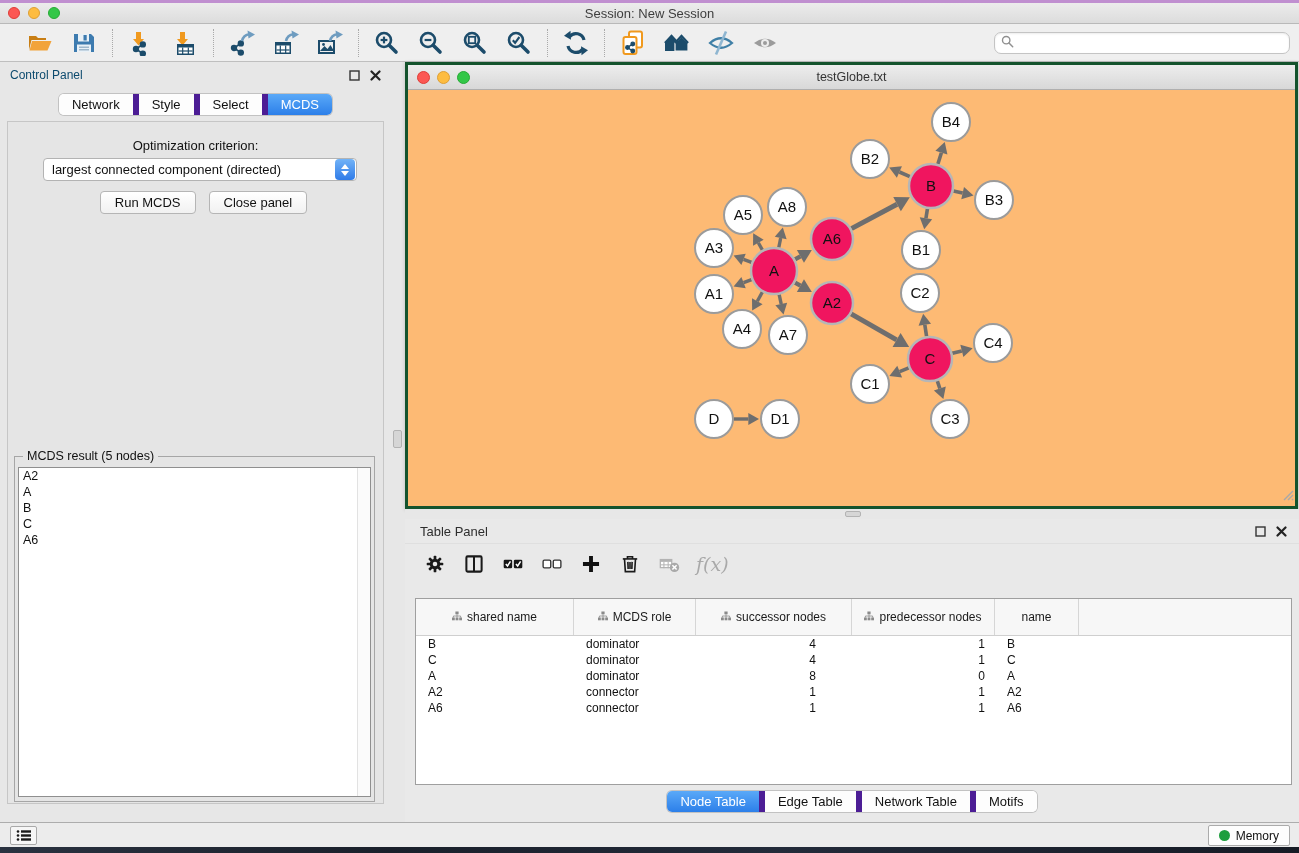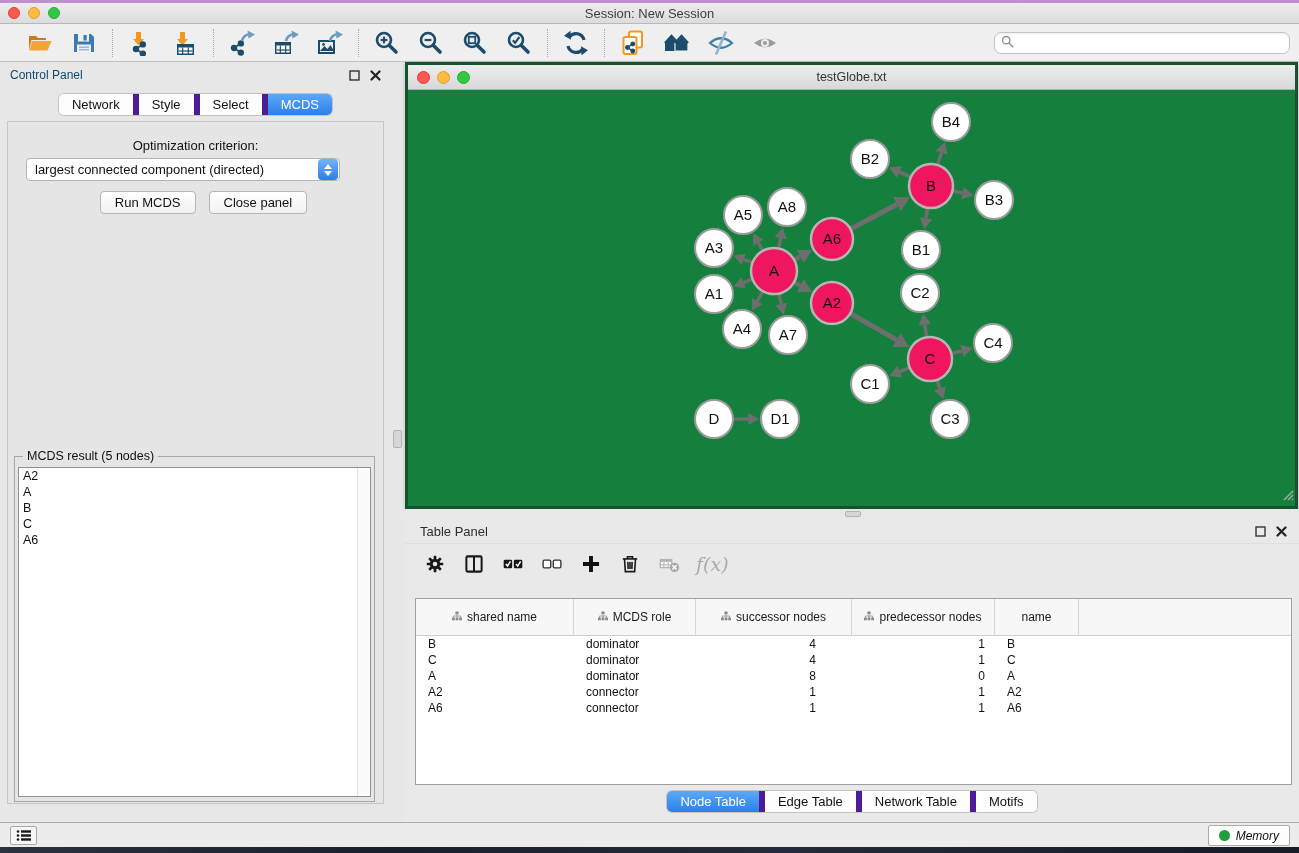--- a/index.html
+++ b/index.html
@@ -39,21 +39,21 @@
 
   .seg-tabs { display:inline-flex; border-radius:5px; overflow:hidden; box-shadow:0 0 0 1px #C2C2C2; background:#fff; }
   .seg-tab { padding:3px 13px; font-size:13px; color:#111; background:#FDFDFD; border-right:6px solid #4c1d95; cursor:pointer; }
   .seg-tab:last-child { border-right:none; }
   .seg-tab.selected { background:linear-gradient(#5AA9F8,#2C7FE9); color:#fff; }
   .cp-tabs-row { text-align:center; margin-top:6px; }
 
   .cp-card { position:absolute; left:7px; right:7px; top:59px; bottom:18px;
     background:#E5E5E5; border:1px solid #C6C6C6; }
   .opt-label { text-align:center; margin-top:16px; font-size:13px; color:#111; }
-  .cp-select { position:absolute; left:18px; top:36px; width:314px; height:23px; background:#fff;
+  .cp-select { position:absolute; left:35px; top:36px; width:314px; height:23px; background:#fff;
     border:1px solid #B3B3B3; border-radius:4px; display:flex; align-items:center; cursor:pointer; }
   .cp-select .sel-text { font-size:13px; padding-left:8px; color:#111; flex:1; white-space:nowrap; overflow:hidden; }
   .stepper { width:20px; height:21px; margin-right:1px; border-radius:4px;
     background:linear-gradient(#72B3F7,#2F7BE8); display:flex; flex-direction:column; align-items:center; justify-content:center; gap:2px; }
   .stepper .tri { width:0; height:0; border-left:4px solid transparent; border-right:4px solid transparent; }
   .tri.up { border-bottom:5px solid #fff; }
   .tri.dn { border-top:5px solid #fff; }
   .cp-buttons { position:absolute; left:16px; right:0; top:69px; display:flex; justify-content:center; gap:13px; }
   .btn { font-size:13px; padding:3px 14px; background:linear-gradient(#FFFFFF,#F1F1F1);
     border:1px solid #B5B5B5; border-radius:4px; color:#111; cursor:pointer; }
@@ -72,21 +72,21 @@
     background:#D6D6D6; border:1px solid #B3B3B3; border-radius:2px; }
 
   
   .net-frame { position:absolute; left:405px; top:62px; width:893px; height:447px;
     border:3px solid #14532d; background:#fff; box-shadow:0 1px 4px rgba(0,0,0,0.18); }
   .net-titlebar { height:25px; background:linear-gradient(#EDEDED,#D8D8D8); border-bottom:1px solid #AFAFAF;
     position:relative; display:flex; align-items:center; }
   .net-traffic { position:absolute; left:9px; display:flex; gap:7px; }
   .net-traffic .tl { width:13px; height:13px; }
   .net-title { width:100%; text-align:center; font-size:12.5px; color:#333; }
-  .net-canvas { position:absolute; left:0; top:25px; right:0; bottom:0; background:#15803d; overflow:hidden; }
+  .net-canvas { position:absolute; left:0; top:25px; right:0; bottom:0; background:#fdba74; overflow:hidden; }
   .resize-grip { position:absolute; right:1px; bottom:1px; }
 
   
   .table-panel { position:absolute; left:405px; top:519px; right:0; bottom:31px; background:#E9E9E9; }
   .tp-header { height:24px; display:flex; align-items:center; padding:0 12px 0 15px; }
   .tp-header .ph-title { font-size:13px; color:#2E2E2E; }
   .tp-toolbar { height:40px; display:flex; align-items:center; gap:15px; padding-left:18px;
     border-top:1px solid #DFDFDF; }
   .tp-tool { width:24px; height:24px; display:flex; align-items:center; justify-content:center; cursor:pointer; }
   .tp-tool svg { width:22px; height:22px; }
@@ -99,21 +99,21 @@
     border-right:1px solid #D6D6D6; height:100%; }
   .tbl-hcell svg { width:10px; height:10px; }
   .tbl-row { display:flex; height:16px; align-items:center; cursor:default; }
   .tbl-cell { font-size:12px; color:#111; padding-left:12px; overflow:hidden; white-space:nowrap; }
   .tbl-cell.num-succ { text-align:right; padding:0 36px 0 0; }
   .tbl-cell.num-pred { text-align:right; padding:0 10px 0 0; }
 
   .tp-tabs-row { position:absolute; left:0; right:0; top:272px; text-align:center; }
 
   
-  .status-bar { position:absolute; left:0; bottom:6px; width:100%; height:25px; background:#ECECEC; border-top:1px solid #ADADAD;font-style:italic; }
+  .status-bar { position:absolute; left:0; bottom:6px; width:100%; height:25px; background:#ECECEC; border-top:1px solid #ADADAD; }
   .status-list-btn { position:absolute; left:10px; top:3px; width:27px; height:19px; background:#F6F6F6;
     border:1px solid #A9A9A9; border-radius:2px; display:flex; align-items:center; justify-content:center; cursor:pointer; }
   .memory-btn { position:absolute; right:9px; top:2px; height:21px; background:#FDFDFD; border:1px solid #ABABAB;
     border-radius:2px; display:flex; align-items:center; gap:6px; padding:0 10px; cursor:pointer; }
   .memory-dot { width:11px; height:11px; border-radius:50%; background:#1E9E3E; }
   .memory-btn span.lbl { font-size:12px; color:#111; }
   .desktop-bottom { position:absolute; left:0; bottom:0; width:100%; height:6px;
     background:linear-gradient(90deg,#2A3240,#1A202B 30%,#232B3A 60%,#161B25); }
 </style>
 </head>

